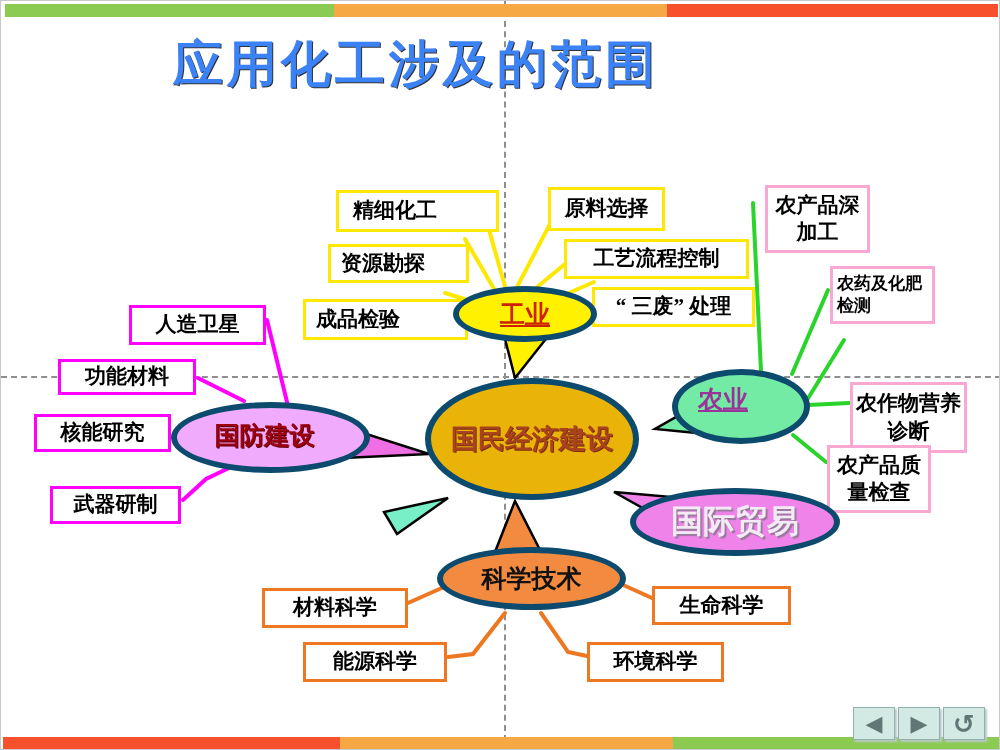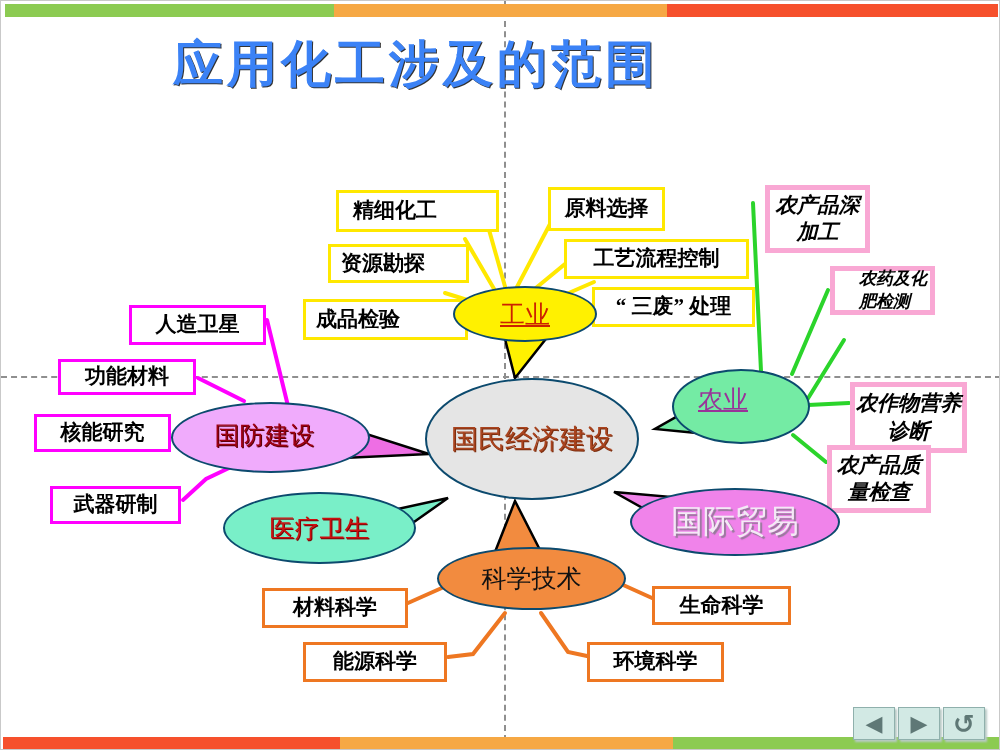--- a/index.html
+++ b/index.html
@@ -8,26 +8,26 @@
          font-family:"Liberation Serif","DejaVu Serif",serif;}
   
   .guide-h{position:absolute;left:0;top:375px;width:1000px;height:0;border-top:2px dashed #8f8f8f;z-index:1;}
   .guide-v{position:absolute;left:503px;top:0;width:0;height:750px;border-left:2px dashed #8f8f8f;z-index:1;}
   svg.links{position:absolute;left:0;top:0;z-index:2;}
   
   .box{position:absolute;box-sizing:border-box;background:#fff;display:flex;align-items:center;
        justify-content:center;font-weight:bold;font-size:21px;color:#000;line-height:1.3;
        text-align:center;z-index:3;}
   .yb{border:3px solid #ffe800;margin-top:27px;}
-  .gb{border:5px solid #f9a8d4;font-style:italic;}
+  .gb{border:3px solid #f9a8d4;}
   .mb{border:3px solid #ff00ff;}
   .ob{border:3px solid #ee7722;}
   
-  .ell{position:absolute;box-sizing:border-box;border:2px solid #0c4a6e;border-radius:50%;
-       display:flex;align-items:center;justify-content:center;font-weight:normal;z-index:3;text-align:center;}
+  .ell{position:absolute;box-sizing:border-box;border:6px solid #0c4a6e;border-radius:50%;
+       display:flex;align-items:center;justify-content:center;font-weight:bold;z-index:3;text-align:center;}
   .u{text-decoration:underline;}
   .title{position:absolute;left:132px;top:30px;z-index:4;font-size:50px;font-weight:bold;
          letter-spacing:4px;color:#3b82f6;white-space:nowrap;text-shadow:1px 1px 0 #333;margin-left:40px;}
   .bar{position:absolute;height:13px;z-index:5;}
   .nav-btn{position:absolute;width:42px;height:33px;top:706px;z-index:6;box-sizing:border-box;
            background:#d2e9e4;border:1px solid #8fb0ac;box-shadow:2px 2px 2px #b9cac6;
            display:flex;align-items:center;justify-content:center;color:#5f7876;
            font-family:"DejaVu Sans",sans-serif;font-size:22px;font-weight:bold;cursor:pointer;}
 </style>
 </head>
@@ -78,53 +78,50 @@
   <div class="title">应用化工涉及的范围</div>
 
   <div class="box yb" style="left:335px;top:162px;width:163px;height:42px;justify-content:flex-start;padding-left:14px">精细化工</div>
   <div class="box yb" style="left:547px;top:159px;width:117px;height:44px">原料选择</div>
   <div class="box yb" style="left:327px;top:216px;width:141px;height:39px;justify-content:flex-start;padding-left:10px">资源勘探</div>
   <div class="box yb" style="left:563px;top:211px;width:185px;height:40px">工艺流程控制</div>
   <div class="box yb" style="left:302px;top:271px;width:165px;height:41px;justify-content:flex-start;padding-left:10px">成品检验</div>
   <div class="box yb" style="left:591px;top:259px;width:163px;height:40px;white-space:nowrap">“ 三废” 处理</div>
 
   <div class="box gb" style="left:764px;top:184px;width:105px;height:68px">农产品深加工</div>
-  <div class="box gb" style="left:829px;top:265px;width:105px;height:49px;font-size:17px;justify-content:flex-start;text-align:left;padding-left:24px">农药及化肥检测</div>
+  <div class="box gb" style="left:829px;top:265px;width:105px;height:58px;font-size:17px;justify-content:flex-start;text-align:left;padding-left:4px">农药及化肥检测</div>
   <div class="box gb" style="left:849px;top:381px;width:117px;height:71px">农作物营养诊断</div>
   <div class="box gb" style="left:826px;top:444px;width:104px;height:68px">农产品质量检查</div>
 
   <div class="box mb" style="left:128px;top:304px;width:137px;height:40px">人造卫星</div>
   <div class="box mb" style="left:57px;top:358px;width:138px;height:36px">功能材料</div>
   <div class="box mb" style="left:33px;top:413px;width:137px;height:38px">核能研究</div>
   <div class="box mb" style="left:49px;top:485px;width:131px;height:38px">武器研制</div>
 
   <div class="box ob" style="left:261px;top:587px;width:146px;height:40px">材料科学</div>
   <div class="box ob" style="left:302px;top:641px;width:144px;height:40px">能源科学</div>
   <div class="box ob" style="left:651px;top:585px;width:139px;height:39px">生命科学</div>
   <div class="box ob" style="left:586px;top:641px;width:137px;height:40px">环境科学</div>
 
   <div class="ell" style="left:452px;top:285px;width:144px;height:56px;background:#fff100">
     <span class="u" style="color:#cc2200;font-size:25px">工业</span>
   </div>
 
-  <div class="ell" style="left:424px;top:377px;width:214px;height:122px;background:#e5e5e5">
+  <div class="ell" style="left:424px;top:377px;width:214px;height:122px;background:#eab308">
     <span style="color:#a9431e;font-size:27px;text-shadow:1px 1px 0 #7c2f10">国民经济建设</span>
   </div>
 
   <div class="ell" style="left:671px;top:368px;width:138px;height:75px;background:#74eba4">
     <span class="u" style="color:#993399;font-size:25px;position:relative;left:-18px;top:-7px">农业</span>
   </div>
 
   <div class="ell" style="left:170px;top:401px;width:199px;height:71px;background:#f0abfc">
     <span style="color:#9d0011;font-size:25px;position:relative;left:-6px;top:-2px;text-shadow:1px 1px 0 #5d0008">国防建设</span>
   </div>
 
-  <div class="ell" style="left:222px;top:491px;width:193px;height:72px;background:#79efc8">
-    <span style="color:#cc0f0f;font-size:25px;text-shadow:1px 1px 0 #7c0606">医疗卫生</span>
-  </div>
 
   <div class="ell" style="left:629px;top:487px;width:210px;height:68px;background:#f083ea">
     <span style="color:#f3eaf5;font-size:32px;text-shadow:2px 2px 1px #97799b">国际贸易</span>
   </div>
 
   <div class="ell" style="left:436px;top:546px;width:189px;height:63px;background:#f28b3f">
     <span style="color:#111;font-size:25px">科学技术</span>
   </div>
 
   <div class="bar" style="left:4px;top:3px;width:329px;background:#8ccb52"></div>

